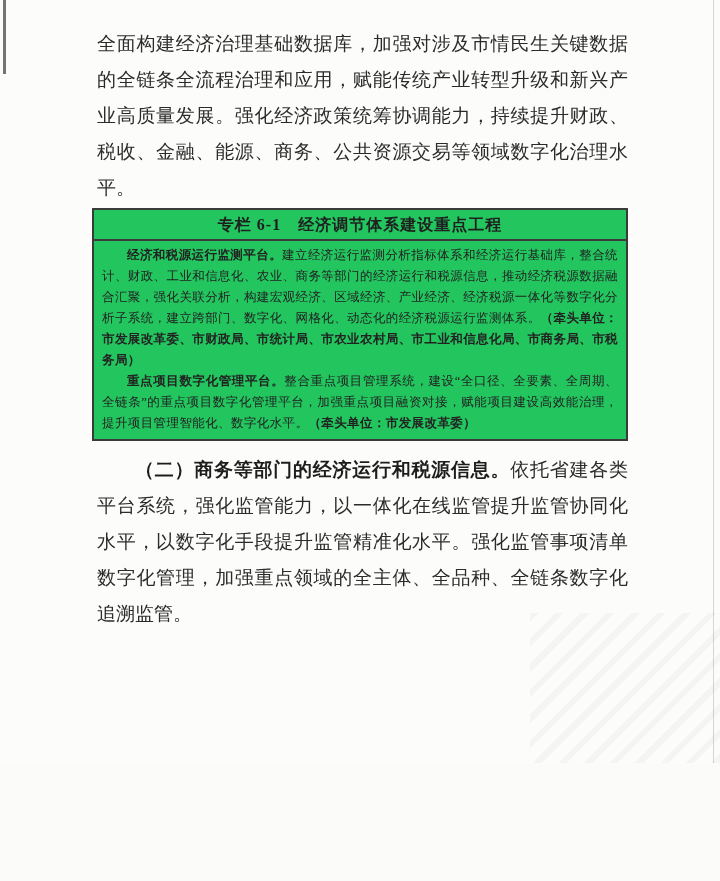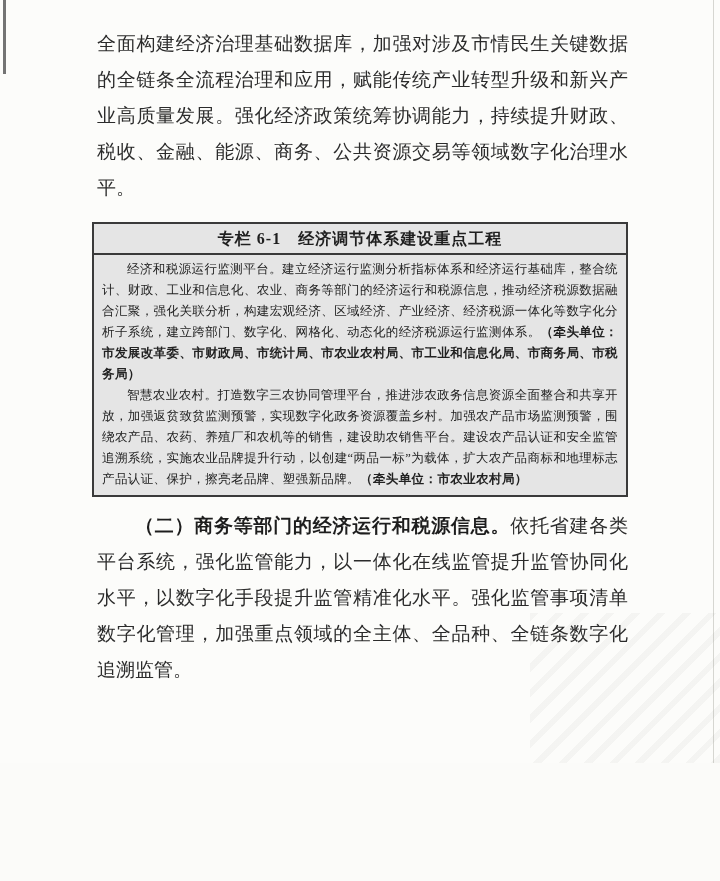--- a/index.html
+++ b/index.html
@@ -35,42 +35,42 @@
     position:absolute; left:97px; top:26px; width:531px;
   }
   .body-text {
     margin:0;
     font-size:19px; line-height:36px;
     text-align:justify;
     color:#2b2b2b;
   }
   .column-box {
     box-sizing:border-box;
-    width:536px; margin-left:-5px; margin-top:16px;
+    width:536px; margin-left:-5px; margin-top:2px;
     border:2px solid #3a3a3a;
-    background:#e5e5e5;
+    background:#22c55e;
   }
   .column-box-title {
     text-align:center;
     font-weight:bold;
     font-size:16px; line-height:29px;
     letter-spacing:1px;
     color:#1f1f1f;
     border-bottom:2px solid #3a3a3a;
   }
   .column-box-body { padding:4px 8px 5px 8px; }
   .box-para {
     margin:0;
     font-size:12.5px; line-height:21px;
     letter-spacing:0.4px;
     text-align:justify;
     text-indent:2em;
     color:#222;
   }
-  .box-para-title { font-weight:normal; }
+  .box-para-title { font-weight:bold; }
   .box-para-unit  { font-weight:bold; }
   .section { margin-top:11px; text-indent:2em; }
   .section-heading { font-weight:bold; color:#1d1d1d; }
   .page-number {
     position:absolute; top:836px; left:524px;
     font-size:17px; letter-spacing:3px; color:#333;
   }
 </style>
 </head>
 <body>
@@ -81,21 +81,21 @@
   <div class="page-right-edge"></div>
 
   <div class="content">
 
     <p class="body-text intro">全面构建经济治理基础数据库，加强对涉及市情民生关键数据的全链条全流程治理和应用，赋能传统产业转型升级和新兴产业高质量发展。强化经济政策统筹协调能力，持续提升财政、税收、金融、能源、商务、公共资源交易等领域数字化治理水平。</p>
 
     <div class="column-box">
       <div class="column-box-title">专栏 6-1　经济调节体系建设重点工程</div>
       <div class="column-box-body" id="box-body">
           <p class="box-para"><span class="box-para-title">经济和税源运行监测平台。</span><span>建立经济运行监测分析指标体系和经济运行基础库，整合统计、财政、工业和信息化、农业、商务等部门的经济运行和税源信息，推动经济税源数据融合汇聚，强化关联分析，构建宏观经济、区域经济、产业经济、经济税源一体化等数字化分析子系统，建立跨部门、数字化、网格化、动态化的经济税源运行监测体系。</span><span class="box-para-unit">（牵头单位：市发展改革委、市财政局、市统计局、市农业农村局、市工业和信息化局、市商务局、市税务局）</span></p>
-          <p class="box-para"><span class="box-para-title">智慧农业农村。</span><span>打造数字三农协同管理平台，推进涉农政务信息资源全面整合和共享开放，加强返贫致贫监测预警，实现数字化政务资源覆盖乡村。加强农产品市场监测预警，围绕农产品、农药、养殖厂和农机等的销售，建设助农销售平台。建设农产品认证和安全监管追溯系统，实施农业品牌提升行动，以创建“两品一标”为载体，扩大农产品商标和地理标志产品认证、保护，擦亮老品牌、塑强新品牌。</span><span class="box-para-unit">（牵头单位：市农业农村局）</span></p>
+          <p class="box-para"><span class="box-para-title">重点项目数字化管理平台。</span><span>整合重点项目管理系统，建设“全口径、全要素、全周期、全链条”的重点项目数字化管理平台，加强重点项目融资对接，赋能项目建设高效能治理，提升项目管理智能化、数字化水平。</span><span class="box-para-unit">（牵头单位：市发展改革委）</span></p>
         </div>
     </div>
 
     <p class="body-text section"><span class="section-heading">（二）商务等部门的经济运行和税源信息。</span><span>依托省建各类平台系统，强化监管能力，以一体化在线监管提升监管协同化水平，以数字化手段提升监管精准化水平。强化监管事项清单数字化管理，加强重点领域的全主体、全品种、全链条数字化追溯监管。</span></p>
 
   </div>
 
   <div class="page-number">— 15 —</div>
 
   <div class="corner-shade"></div>

